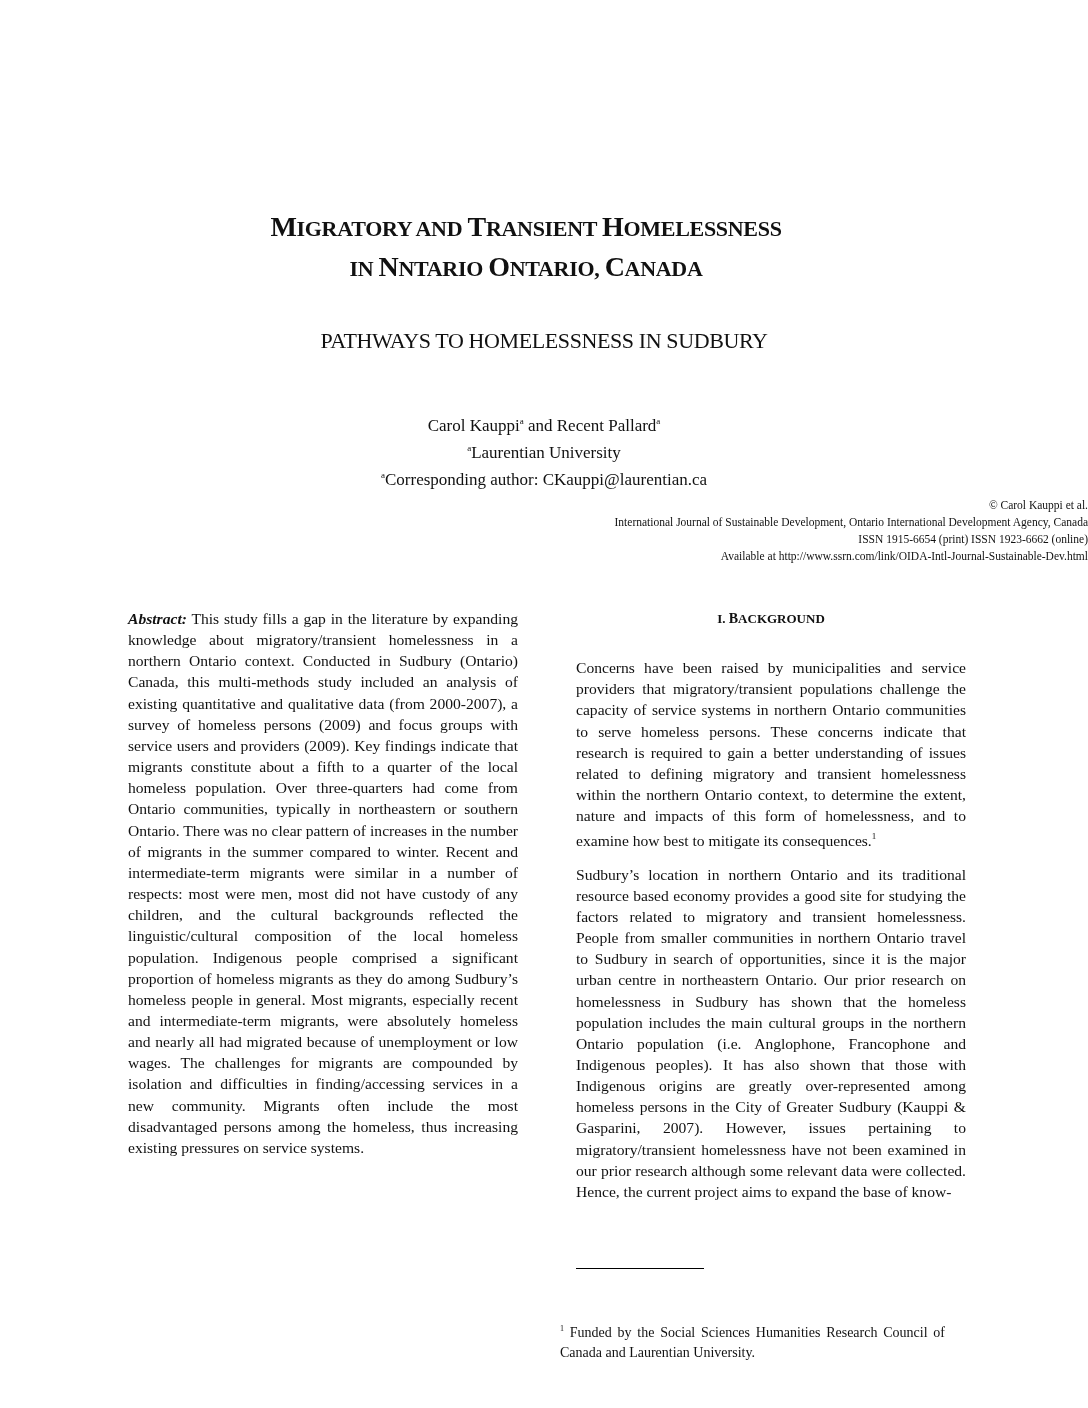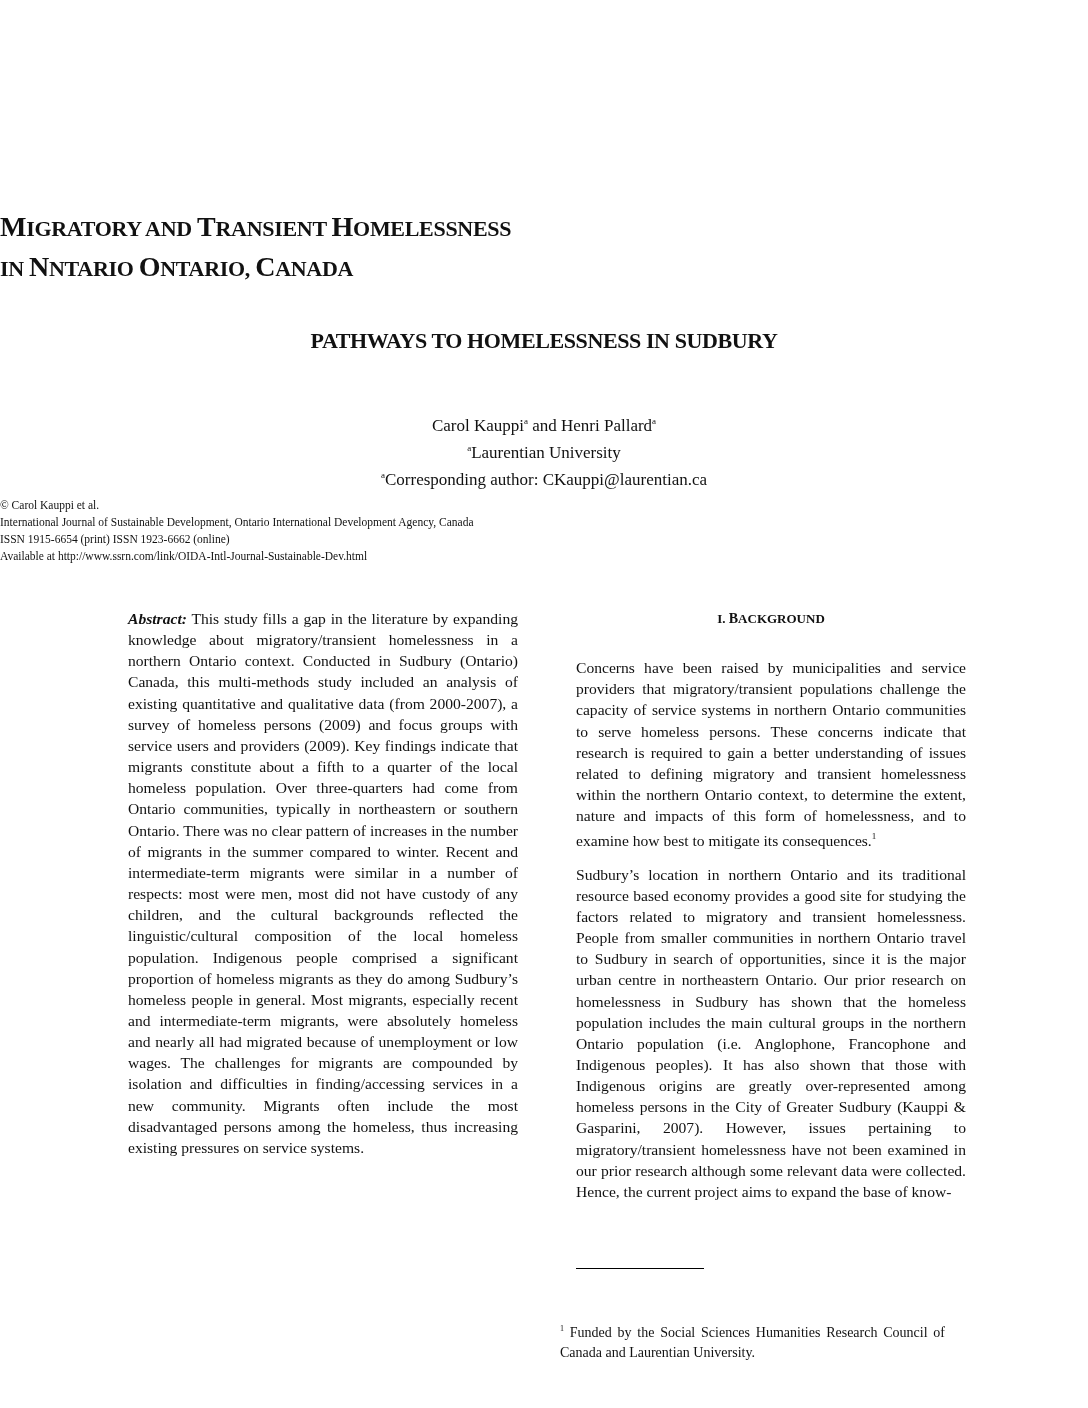--- a/index.html
+++ b/index.html
@@ -1,32 +1,32 @@
 <!DOCTYPE html>
 <html><head>
 <meta charset="utf-8">
 <style>
   html, body { margin: 0; padding: 0; background: #ffffff; }
   body {
     width: 1088px; height: 1408px; position: relative; overflow: hidden;
     font-family: "Liberation Serif", "DejaVu Serif", serif; color: #111;
   }
-  .title-block { position: absolute; top: 208px; left: 0; width: 1052px; text-align: left; }
+  .title-block { position: absolute; top: 208px; left: 0; width: 1052px; text-align: center; }
   .main-title {
     font-weight: bold; font-size: 22px; line-height: 38px; margin: 0;
     font-variant: small-caps; letter-spacing: -0.3px;
   }
   .main-title .big { font-size: 28px; }
   .subtitle {
     position: absolute; top: 325px; left: 0; width: 1088px; text-align: center;
-    font-weight: bold; font-size: 22px; line-height: 32px; letter-spacing: -0.4px;
+    font-weight: normal; font-size: 22px; line-height: 32px; letter-spacing: -0.4px;
   }
   .authors { position: absolute; top: 410px; left: 0; width: 1088px; text-align: center; font-size: 17px; line-height: 22px; }
   .authors sup { font-size: 9px; vertical-align: 7px; }
-  .pubinfo { position: absolute; top: 497px; left: 0; width: 1088px; text-align: left; font-size: 11.5px; line-height: 17px; }
+  .pubinfo { position: absolute; top: 497px; left: 0; width: 1088px; text-align: right; font-size: 11.5px; line-height: 17px; }
 
   .col { position: absolute; top: 608px; width: 390px; font-size: 15.6px; line-height: 21.15px; text-align: justify; hyphens: none; }
   .col-left { left: 128px; }
   .col-right { left: 576px; }
   .col p { margin: 0 0 12px 0; }
   .abstract-label { font-weight: bold; font-style: italic; }
   .keywords-label { font-weight: bold; }
   .section-heading { text-align: center; font-weight: bold; font-size: 13px; margin: 0 0 28px 0; font-variant: small-caps; }
   .section-heading .bigcap { font-size: 14px; }
   .fnref { font-size: 9px; vertical-align: 7px; }
@@ -45,21 +45,21 @@
     <span>IN </span><span class="big">N</span><span>NTARIO </span><span class="big">O</span><span>NTARIO, </span><span class="big">C</span><span>ANADA</span>
   </p>
 </div>
 
 <div class="subtitle">
   <div>PATHWAYS TO HOMELESSNESS IN SUDBURY</div>
 </div>
 
 <div class="authors">
   <div>
-    <span>Carol Kauppi</span><sup>a</sup><span> and </span><span>Henri Pallard</span><sup>a</sup>
+    <span>Carol Kauppi</span><sup>a</sup><span> and </span><span>Recent Pallard</span><sup>a</sup>
   </div>
   <div><sup>a</sup><span>Laurentian University</span></div>
   <div><sup>a</sup><span>Corresponding author: CKauppi@laurentian.ca</span></div>
 </div>
 
 <div class="pubinfo">
   <div>© Carol Kauppi et al.</div>
   <div>International Journal of Sustainable Development, Ontario International Development Agency, Canada</div>
   <div>ISSN 1915-6654 (print) ISSN 1923-6662 (online)</div>
   <div>Available at http://www.ssrn.com/link/OIDA-Intl-Journal-Sustainable-Dev.html</div>

